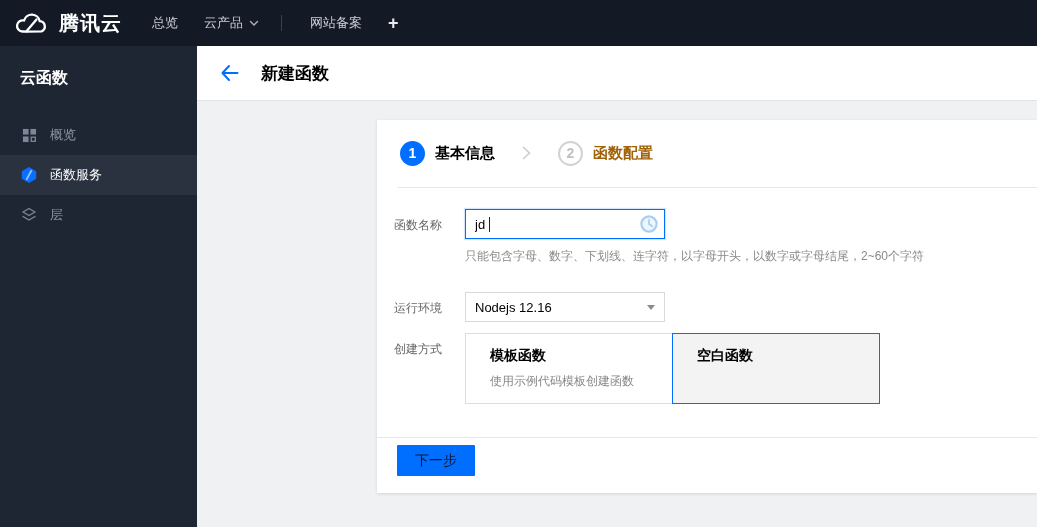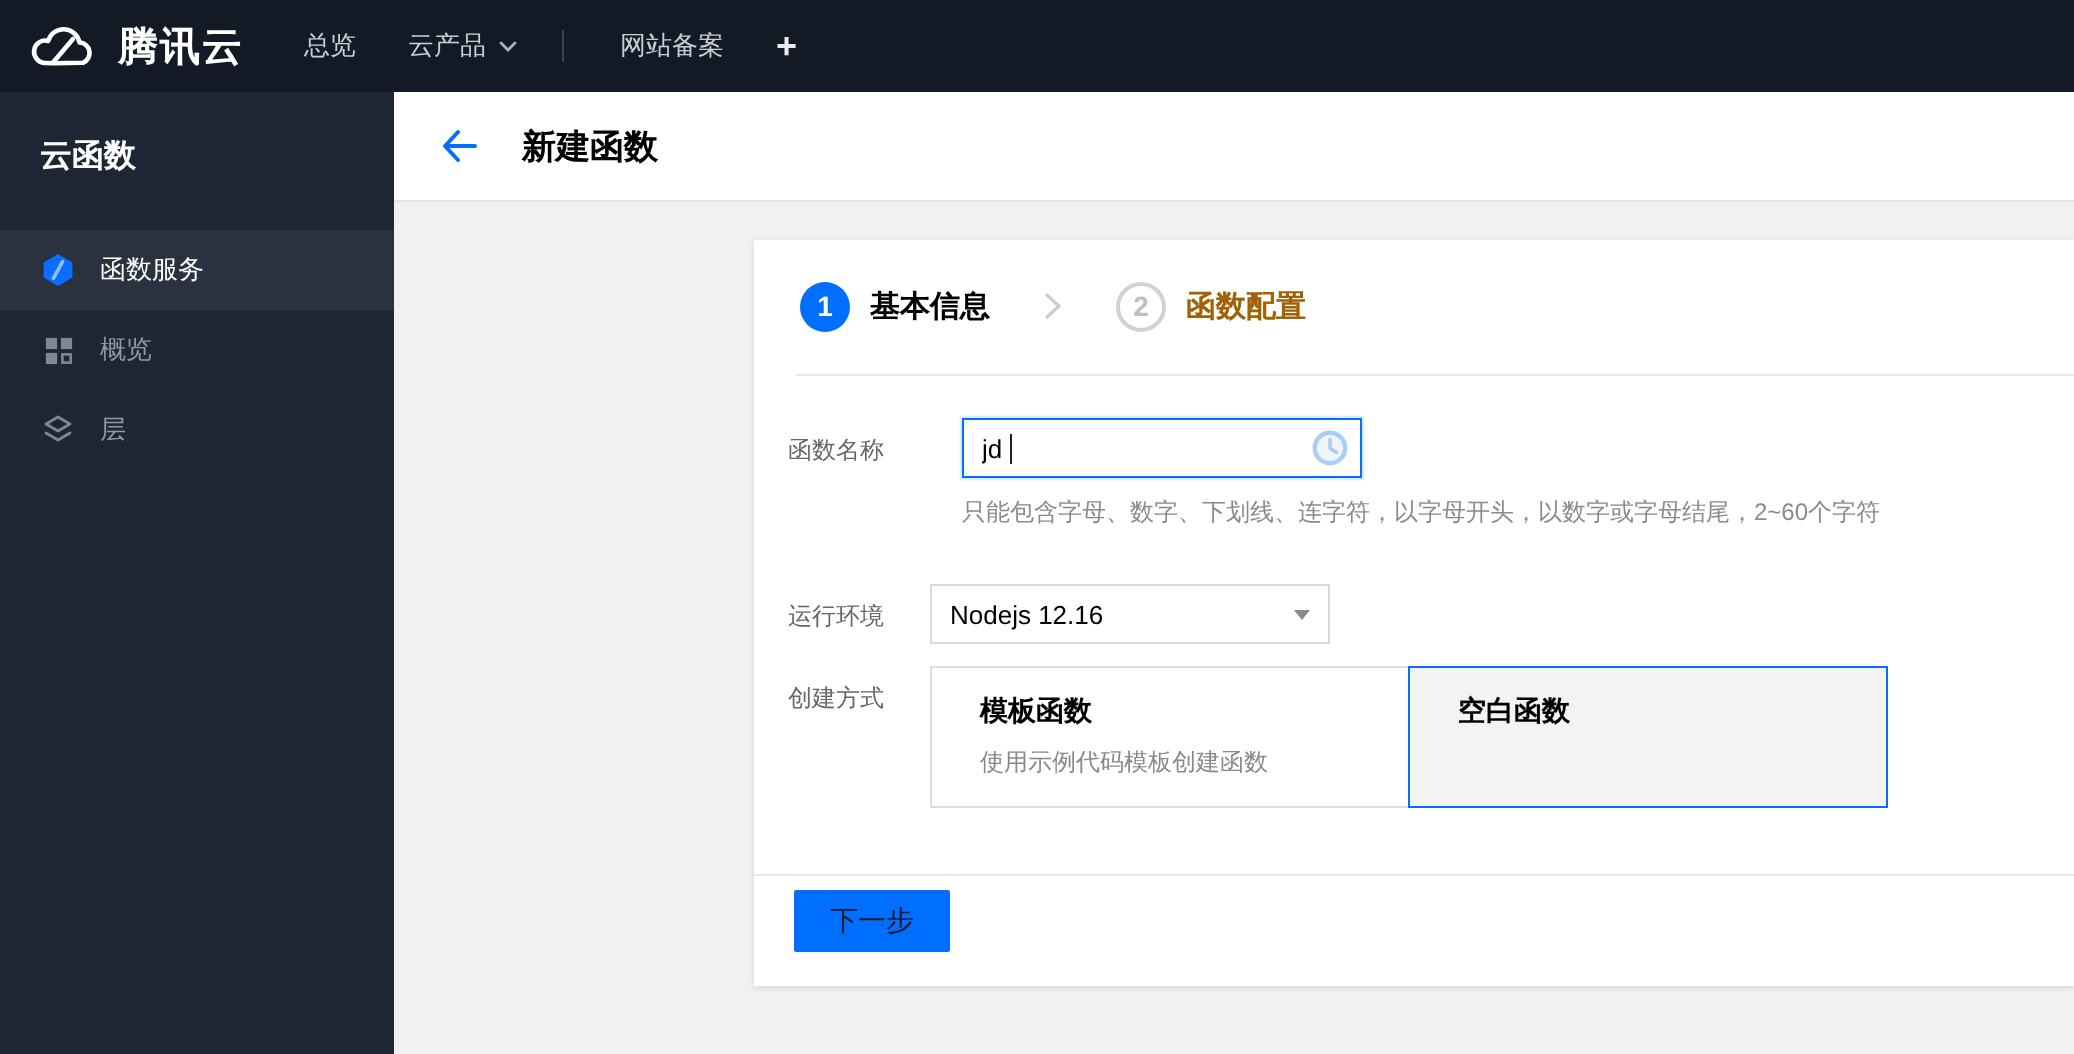--- a/index.html
+++ b/index.html
@@ -43,36 +43,36 @@
   .step-circle{width:25px;height:25px;border-radius:50%;background:#006eff;color:#fff;
     font-size:14px;font-weight:bold;display:flex;align-items:center;justify-content:center;box-sizing:border-box;}
   .step-label{margin-left:10px;font-size:15px;font-weight:bold;color:#000;}
   .step.inactive .step-circle{background:#fff;border:2px solid #d2d2d2;color:#bfbfbf;}
   .step.inactive .step-label{color:#a16207;font-family:Liberation Serif, serif;}
   .step-chevron{margin:0 27px;display:inline-flex;}
   .steps-divider{position:absolute;left:21px;right:0;top:67px;border-top:1px solid #e6e7e9;}
   
   .form-row{position:absolute;left:17px;display:flex;}
   .f-label{width:71px;font-size:12px;color:#666;padding-top:8px;flex-shrink:0;}
-  .row-name{top:89px;gap:16px;}
+  .row-name{top:89px;}
   .row-runtime{top:172px;}
   .row-creation{top:213px;}
   .input-wrap{width:200px;height:30px;position:relative;box-sizing:border-box;}
   .name-input{width:100%;height:100%;box-sizing:border-box;border:1px solid #006eff;
     box-shadow:0 0 1px 1px rgba(0,110,255,0.18);padding:0 32px 0 9px;font-size:13px;color:#000;
     outline:none;font-family:"Liberation Sans",sans-serif;background:#fff;}
   .text-cursor{position:absolute;left:24px;top:8px;width:1px;height:15px;background:#222;}
   .clock-icon{position:absolute;right:6px;top:5px;}
   .field-hint{margin-top:9px;font-size:12px;color:#8a8a8a;white-space:nowrap;}
   .select-box{width:200px;height:30px;box-sizing:border-box;border:1px solid #d9d9d9;background:#fff;
     display:flex;align-items:center;padding-left:9px;font-size:13px;color:#000;cursor:pointer;position:relative;}
   .select-caret{position:absolute;right:9px;top:12px;width:0;height:0;
     border-left:4.5px solid transparent;border-right:4.5px solid transparent;border-top:5.5px solid #8a8a8a;}
   .cards{display:flex;}
-  .create-card{width:240px;height:71px;box-sizing:border-box;border:1px solid #dddddd;background:#fff;
+  .create-card{width:208px;height:71px;box-sizing:border-box;border:1px solid #dddddd;background:#fff;
     padding:13px 0 0 24px;cursor:pointer;}
   .create-card.selected{margin-left:-1px;border:1px solid #006eff;background:#f3f3f4;z-index:1;}
   .cc-title{font-size:14px;font-weight:bold;color:#000;}
   .cc-desc{margin-top:8px;font-size:12px;color:#888;}
   
   .footer-divider{position:absolute;left:0;right:0;top:317px;border-top:1px solid #e6e7e9;}
   .next-btn{position:absolute;left:20px;top:325px;width:78px;height:31px;background:#006eff;color:#0f172a;
     font-size:14px;border:none;cursor:pointer;font-family:"Liberation Sans",sans-serif;border-radius:1px;}
 </style>
 </head>
@@ -98,39 +98,39 @@
     </span>
   </span>
   <span class="nav-divider"></span>
   <span class="nav-link nav-icp">网站备案</span>
   <span class="nav-plus">+</span>
 </div>
 
 <div class="sidebar">
   <div class="sidebar-title">云函数</div>
   <div class="side-menu">
-    <div class="side-item active">
-      <span class="side-icon">
-        <svg width="18" height="18" viewBox="0 0 18 18">
-          <polygon points="9,1 16.2,5.2 16.2,12.8 9,17 1.8,12.8 1.8,5.2" fill="#0a6eff"></polygon>
-          <path d="M11.3 4.8 L6.7 13.2" stroke="#8fc0ff" stroke-width="1.8" stroke-linecap="round"></path>
-        </svg>
-      </span>
-      <span>函数服务</span>
-    </div>
     <div class="side-item">
       <span class="side-icon">
         <svg width="15" height="15" viewBox="0 0 16 16">
           <rect x="1" y="1" width="6" height="6" fill="#7d8795"></rect>
           <rect x="9" y="1" width="6" height="6" fill="#7d8795"></rect>
           <rect x="1" y="9" width="6" height="6" fill="#7d8795"></rect>
           <rect x="9.8" y="9.8" width="4.4" height="4.4" fill="none" stroke="#7d8795" stroke-width="1.4"></rect>
         </svg>
       </span>
       <span>概览</span>
+    </div>
+    <div class="side-item active">
+      <span class="side-icon">
+        <svg width="18" height="18" viewBox="0 0 18 18">
+          <polygon points="9,1 16.2,5.2 16.2,12.8 9,17 1.8,12.8 1.8,5.2" fill="#0a6eff"></polygon>
+          <path d="M11.3 4.8 L6.7 13.2" stroke="#8fc0ff" stroke-width="1.8" stroke-linecap="round"></path>
+        </svg>
+      </span>
+      <span>函数服务</span>
     </div>
     <div class="side-item">
       <span class="side-icon">
         <svg width="16" height="16" viewBox="0 0 16 16" fill="none">
           <path d="M8 1.5 L14 5 L8 8.5 L2 5 Z" stroke="#7d8795" stroke-width="1.4" stroke-linejoin="round"></path>
           <path d="M2 9.5 L8 13 L14 9.5" stroke="#7d8795" stroke-width="1.4" stroke-linejoin="round" stroke-linecap="round"></path>
         </svg>
       </span>
       <span>层</span>
     </div>

